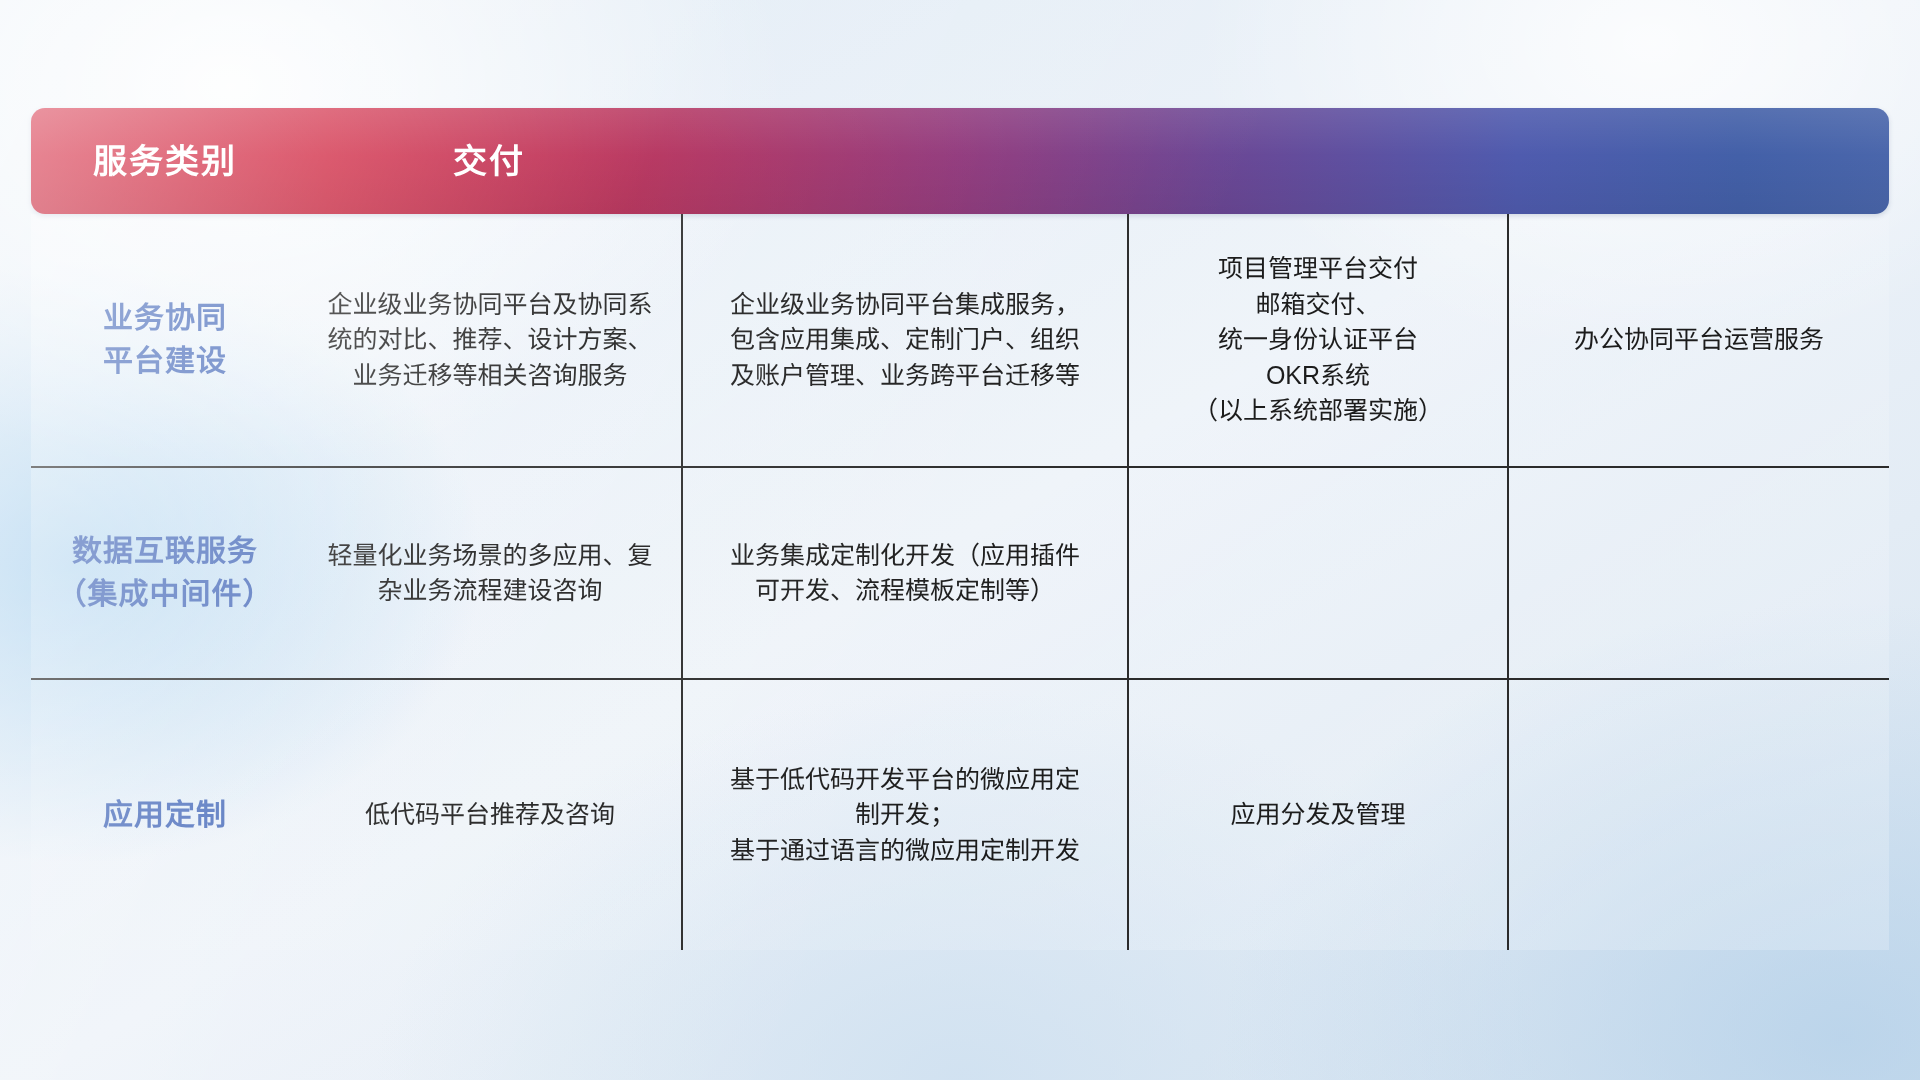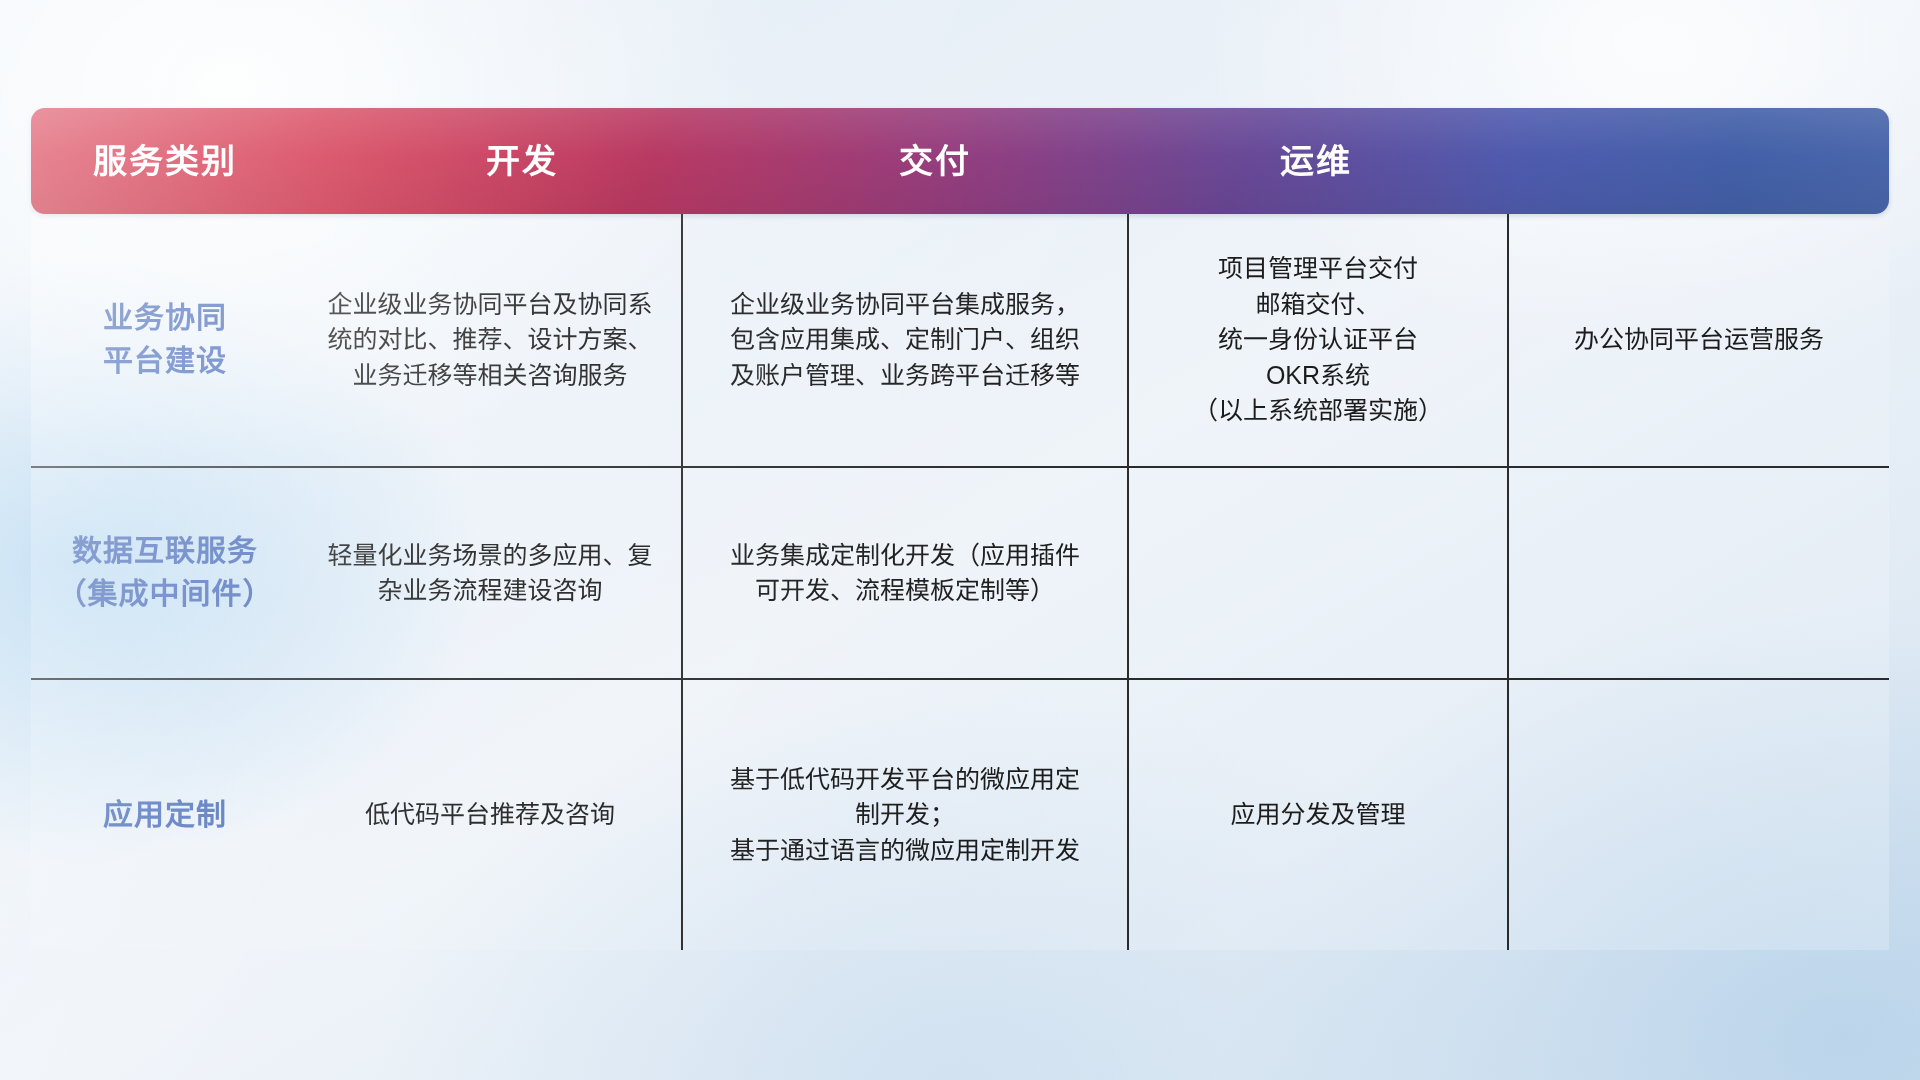--- a/index.html
+++ b/index.html
@@ -140,23 +140,21 @@
 </style>
 </head>
 <body>
 
 <div id="page">
 
   <div id="table-wrap">
 
     <div id="header-row">
       <div class="hcell c0">服务类别</div>
-      <div class="hcell c2">开发</div>
       <div class="hcell c3">交付</div>
-      <div class="hcell c4">运维</div>
     </div>
 
     <div id="body-grid">
 
       <div class="brow r1">
         <div class="bcell label c0">业务协同
 平台建设</div>
         <div class="bcell c1">企业级业务协同平台及协同系
 统的对比、推荐、设计方案、
 业务迁移等相关咨询服务</div>

